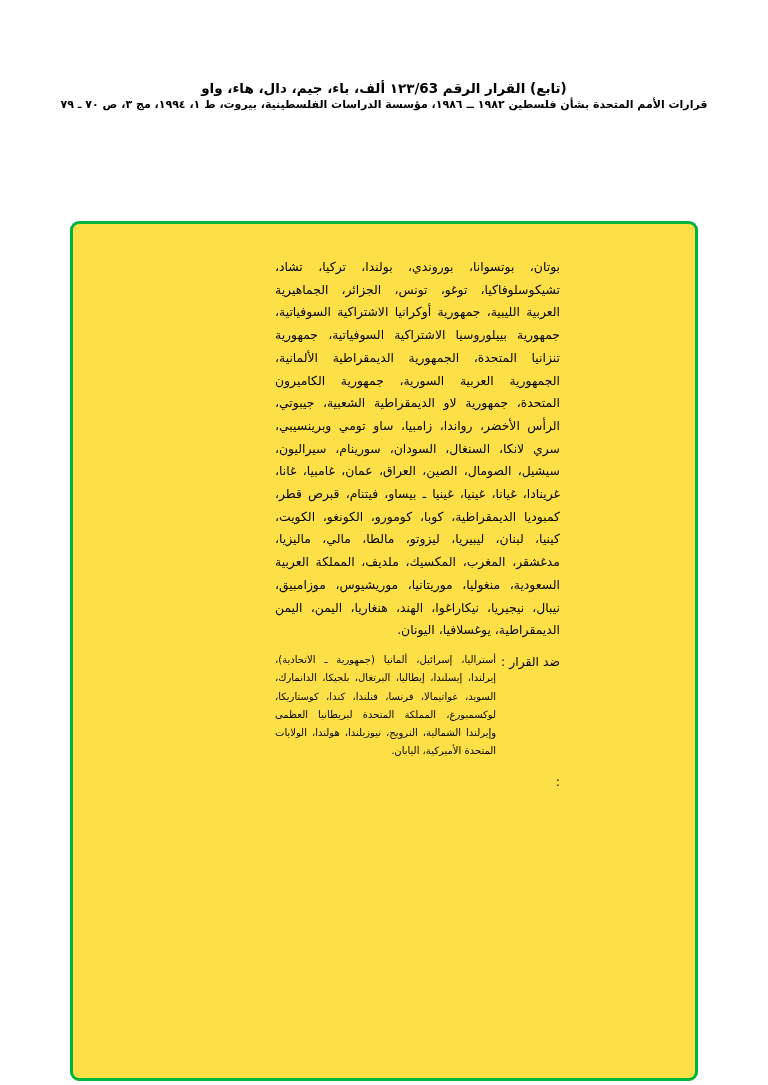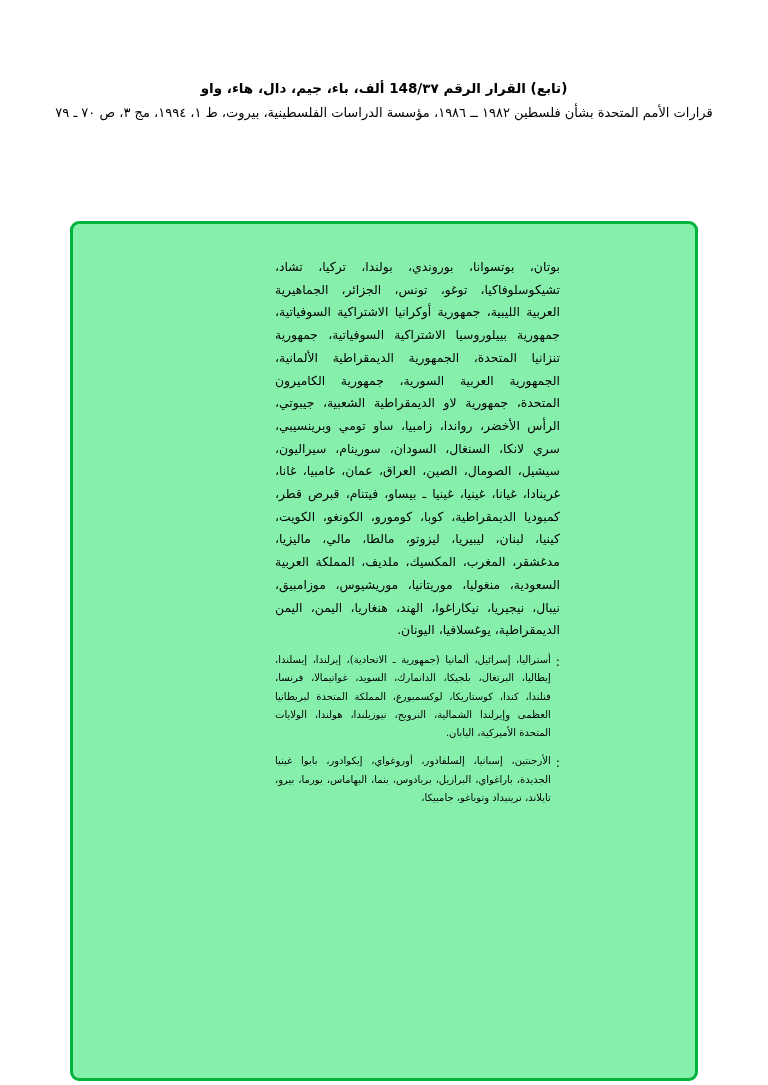--- a/index.html
+++ b/index.html
@@ -26,35 +26,34 @@
     margin-top: 78px;
   }
   .doc-title {
     font-size: 13.5px;
     font-weight: bold;
     letter-spacing: 0px;
     line-height: 1.5;
     direction: rtl;
   }
   .doc-source {
-    font-size: 13px;
-    font-weight: normal;
-    margin-top: 7px;
+    font-size: 11px;
+    font-weight: bold;
     direction: rtl;
   }
   .frame {
     position: absolute;
     top: 143px;
     right: 70px;
     left: 70px;
     height: 860px;
     border: 3px solid #00b33c;
     border-radius: 9px;
     box-sizing: border-box;
-    background: #86efac;
+    background: #fde047;
   }
   .content {
     position: absolute;
     top: 32px;
     right: 135px;
     width: 285px;
     direction: rtl;
   }
   .para {
     font-size: 12.4px;
@@ -93,35 +92,35 @@
     text-align: justify;
     text-align-last: right;
   }
 </style>
 </head>
 <body>
 
 <div class="page">
 
   <div class="doc-header">
-    <div class="doc-title">(تابع) القرار الرقم 148/٣٧ ألف، باء، جيم، دال، هاء، واو</div>
+    <div class="doc-title">(تابع) القرار الرقم ١٢٣/63 ألف، باء، جيم، دال، هاء، واو</div>
     <div class="doc-source">قرارات الأمم المتحدة بشأن فلسطين ١٩٨٢ ــ ١٩٨٦، مؤسسة الدراسات الفلسطينية، بيروت، ط ١، ١٩٩٤، مج ٣، ص ٧٠ ـ ٧٩</div>
   </div>
 
   <div class="frame">
     <div class="content">
 
       <p class="para">بوتان، بوتسوانا، بوروندي، بولندا، تركيا، تشاد، تشيكوسلوفاكيا، توغو، تونس، الجزائر، الجماهيرية العربية الليبية، جمهورية أوكرانيا الاشتراكية السوفياتية، جمهورية بييلوروسيا الاشتراكية السوفياتية، جمهورية تنزانيا المتحدة، الجمهورية الديمقراطية الألمانية، الجمهورية العربية السورية، جمهورية الكاميرون المتحدة، جمهورية لاو الديمقراطية الشعبية، جيبوتي، الرأس الأخضر، رواندا، زامبيا، ساو تومي وبرينسيبي، سري لانكا، السنغال، السودان، سورينام، سيراليون، سيشيل، الصومال، الصين، العراق، عمان، غامبيا، غانا، غرينادا، غيانا، غينيا، غينيا ـ بيساو، فيتنام، قبرص قطر، كمبوديا الديمقراطية، كوبا، كومورو، الكونغو، الكويت، كينيا، لبنان، ليبيريا، ليزوتو، مالطا، مالي، ماليزيا، مدغشقر، المغرب، المكسيك، ملديف، المملكة العربية السعودية، منغوليا، موريتانيا، موريشيوس، موزامبيق، نيبال، نيجيريا، نيكاراغوا، الهند، هنغاريا، اليمن، اليمن الديمقراطية، يوغسلافيا، اليونان.</p>
 
       <div class="block">
+        <span class="block-label">ضد القرار</span>
         <span class="block-colon">:</span>
         <span class="block-text">أستراليا، إسرائيل، ألمانيا (جمهورية ـ الاتحادية)، إيرلندا، إيسلندا، إيطاليا، البرتغال، بلجيكا، الدانمارك، السويد، غواتيمالا، فرنسا، فنلندا، كندا، كوستاريكا، لوكسمبورغ، المملكة المتحدة لبريطانيا العظمى وإيرلندا الشمالية، النرويج، نيوزيلندا، هولندا، الولايات المتحدة الأميركية، اليابان.</span>
       </div>
 
       <div class="block">
         <span class="block-colon">:</span>
-        <span class="block-text">الأرجنتين، إسبانيا، إلسلفادور، أوروغواي، إيكوادور، بابوا غينيا الجديدة، باراغواي، البرازيل، بربادوس، بنما، البهاماس، بورما، بيرو، تايلاند، ترينيداد وتوباغو، جامبيكا،</span>
       </div>
 
     </div>
   </div>
 
 </div>
 
 </body></html>

